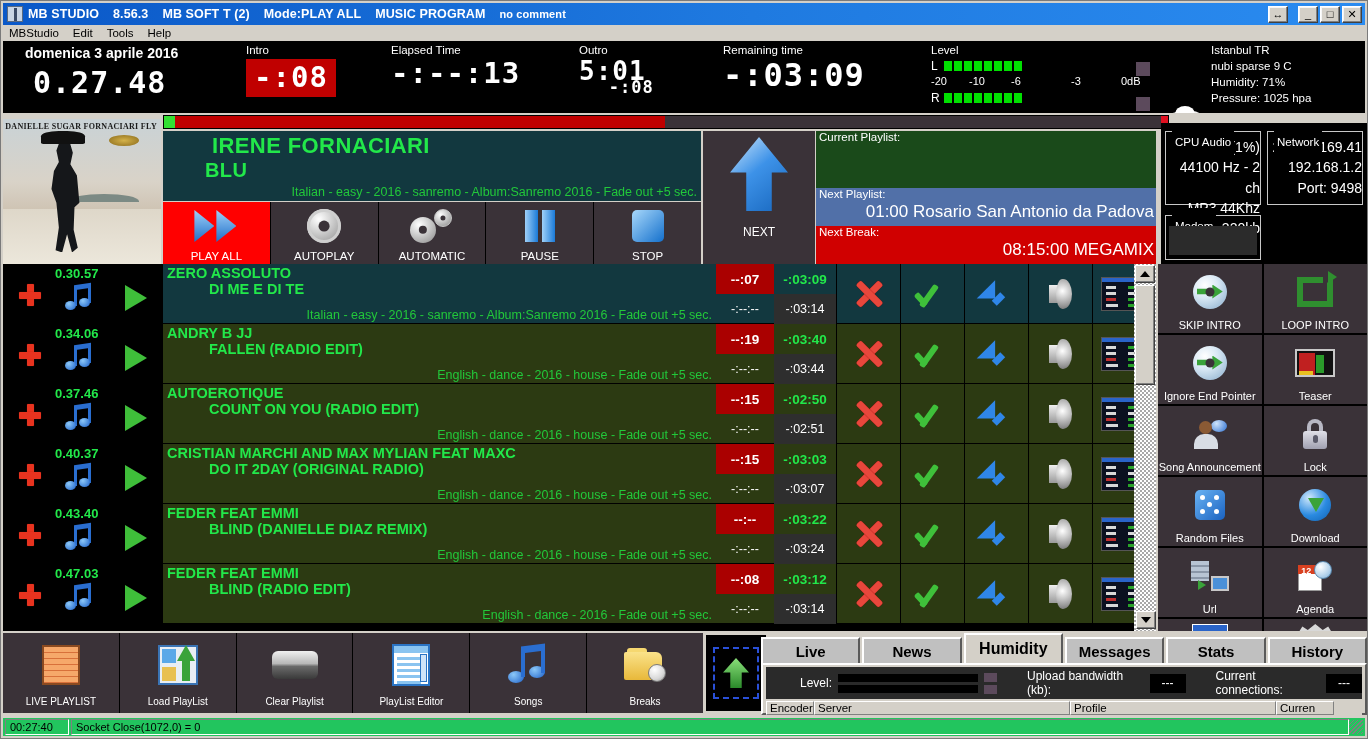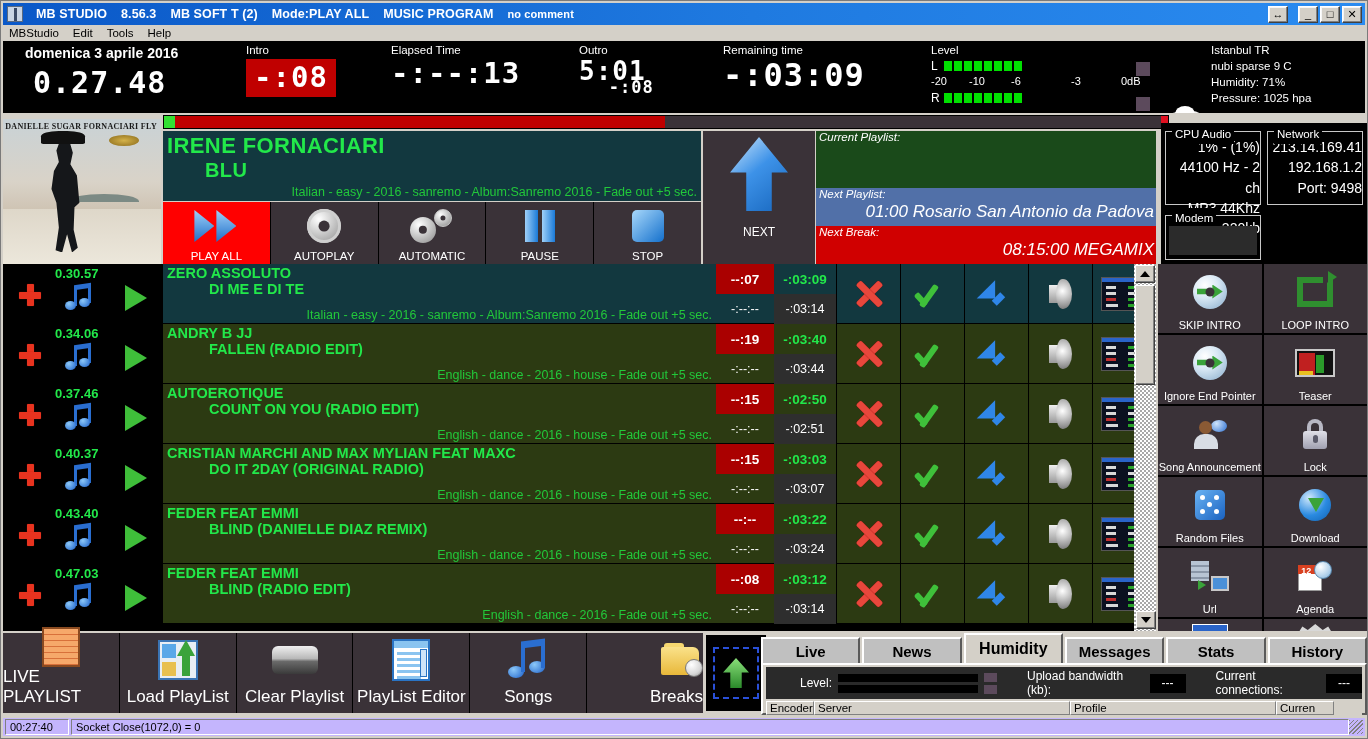--- a/index.html
+++ b/index.html
@@ -26,21 +26,21 @@
     width: 16px; height: 16px; margin-right: 5px;
     background: #c8d4e4; position: relative; flex: none;
     border: 1px solid #5a6a80;
   }
   .tb-icon::after {
     content:""; position:absolute; left:6px; top:1px; width:3px; height:13px;
     background:#3a4a66;
   }
   .tb-title {
     color: #fff; font-size: 12.5px; font-weight: bold;
-    white-space: nowrap; letter-spacing: .1px; margin-left: 8px;
+    white-space: nowrap; letter-spacing: .1px;
   }
   .tb-title span { margin-right: 14px; }
   .tb-title .nc { font-size: 11px; }
   .tb-right { margin-left:auto; display:flex; align-items:center; gap:2px; padding-right:3px;}
   .tb-btn {
     width: 20px; height: 17px; background: #d4d0c8;
     border: 1px solid #fff; border-right-color:#404040; border-bottom-color:#404040;
     box-shadow: inset -1px -1px 0 #808080, inset 1px 1px 0 #f5f5f5;
     display:flex; align-items:center; justify-content:center;
     font-size: 11px; color:#000; font-family:"Liberation Sans",sans-serif;
@@ -138,21 +138,21 @@
     font-family:"Liberation Serif",serif; font-size:8px; font-weight:bold; letter-spacing:.3px;}
   .aa-bee { position:absolute; right:22px; top:16px; width:30px; height:11px;
     background: radial-gradient(#d4b24a,#8a6a1a); border-radius:50%; }
 
   
   .nowplaying {
     position:absolute; left:162px; top:130px; width:538px; height:70px;
     background:#12383f; overflow:hidden;
   }
   .np-artist { color:#22e84a; font-size:22px; font-weight:bold; padding:2px 0 0 4px;
-    font-family:"Liberation Sans",sans-serif; letter-spacing:.4px;}
+    font-family:"Liberation Sans",sans-serif; letter-spacing:.4px;margin-left:45px;}
   .np-title { color:#22e84a; font-size:20px; font-weight:bold; padding-left:42px; letter-spacing:.4px;}
   .np-meta { color:#22c83a; font-size:12.5px; text-align:right; padding-right:4px; margin-top:3px;}
 
   
   .transport { position:absolute; left:162px; top:201px; width:538px; height:62px; display:flex; }
   .tbtn { flex:1; background:#3a3238; border-right:1px solid #000;
     display:flex; flex-direction:column; align-items:center; justify-content:flex-end;
     padding-bottom:2px; position:relative; }
   .tbtn.playall { background:#ff0000; }
   .tbtn .tl { font-size:11.5px; color:#fff; }
@@ -179,32 +179,32 @@
   
   .nextbtn { position:absolute; left:702px; top:130px; width:112px; height:133px;
     background:#3a3238; display:flex; flex-direction:column; align-items:center; }
   .uparrow { width:58px; height:74px; margin-top:6px;
     background: linear-gradient(140deg,#cfe8fb,#3d92e8 45%,#1766bd);
     clip-path: polygon(50% 0, 100% 48%, 72% 48%, 72% 100%, 28% 100%, 28% 48%, 0 48%);
     border-radius:2px;}
   .nextbtn .tl { color:#fff; font-size:12px; margin-top:14px; }
 
   
-  .pl-panels { position:absolute; left:815px; top:130px; width:340px; height:133px;font-style:italic;}
+  .pl-panels { position:absolute; left:815px; top:130px; width:340px; height:133px;}
   .pl-cur { position:absolute; left:0; top:0; width:100%; height:57px; background:#1a4a1a;}
   .pl-next { position:absolute; left:0; top:57px; width:100%; height:38px; background:#5170a8;}
   .pl-break { position:absolute; left:0; top:95px; width:100%; height:38px; background:#d00000;}
   .pl-cap { font-size:11.5px; color:#fff; padding:0 0 0 3px; }
   .pl-val { font-size:17px; color:#fff; text-align:right; padding-right:2px; margin-top:2px;}
 
   
   .gbwrap { position:absolute; left:1160px; top:122px; width:206px; height:141px; background:#000;}
   .gb { position:absolute; border:1px solid #c8c8c8; color:#fff; }
   .gb legend, .gb .cap {
-    position:absolute; top:-8px; left:6px; background:#000; padding:4px 3px;
+    position:absolute; top:-8px; left:6px; background:#000; padding:12px 3px;
     font-size:11.5px; color:#fff; }
   .gb .body { text-align:right; font-size:14px; padding-top:5px; line-height:1.45;}
   #gb-cpu { left:4px; top:8px; width:96px; height:74px; }
   #gb-net { left:106px; top:8px; width:96px; height:74px; }
   #gb-modem { left:4px; top:92px; width:96px; height:45px; }
   #gb-mem { left:106px; top:92px; width:96px; height:45px; }
   .modem-inner { position:absolute; left:3px; top:10px; right:3px; bottom:4px; background:#2b2b2b;}
 
   
   .playlist { position:absolute; left:2px; top:263px; width:1153px; height:367px;
@@ -345,21 +345,21 @@
     background: radial-gradient(circle at 35% 30%, #fff, #bcd8ee 55%, #7fb0d8); border:1px solid #5a8ab0;}
   .ic-partial { width:36px; height:8px; background:#2a64c8; border:1px solid #fff;}
   .ic-crown { width:34px;height:10px; background:#d8d8d8;
     clip-path: polygon(0 100%,12% 35%,28% 70%,50% 10%,72% 70%,88% 35%,100% 100%);}
 
   
   .bottombar { position:absolute; left:2px; top:632px; width:700px; height:80px;
     background:#3a3238; display:flex; }
   .bbtn { flex:1; border-right:1px solid #000; display:flex; flex-direction:column;
     align-items:center; justify-content:flex-end; padding-bottom:6px; }
-  .bbtn .tl { color:#fff; font-size:17px; }
+  .bbtn .tl { color:#fff; font-size:10px; }
   .bbtn .gfx { flex:1; display:flex; align-items:center; justify-content:center; }
   .ic-grid { width:38px;height:40px; background:#f08a4a; border:2px solid #8a4a20;
     background-image: repeating-linear-gradient(#f6a86a 0 5px, #d8703a 5px 6px),
                       repeating-linear-gradient(90deg,#00000000 0 5px, #b8561a 5px 6px);}
   .ic-loadpl { width:40px;height:40px; background:#e8eef4; border:2px solid #3a74b4; position:relative;}
   .ic-loadpl .g1 { position:absolute; left:2px; top:2px; width:14px;height:14px; background:#5aa8e8;}
   .ic-loadpl .g2 { position:absolute; left:2px; bottom:2px; width:14px;height:14px; background:#e8c050;}
   .ic-loadpl .ar { position:absolute; right:1px; top:-2px; width:0;height:0;
     border-left:9px solid transparent; border-right:9px solid transparent; border-bottom:16px solid #3aa33a;}
   .ic-loadpl .arb { position:absolute; right:6px; top:12px; width:8px;height:22px; background:#3aa33a;}
@@ -406,21 +406,21 @@
   .wc-sq { width:13px; height:9px; background:#5c4a5c; }
   .wc-val { background:#000; color:#fff; width:38px; height:19px; display:flex;
     align-items:center; justify-content:center; font-size:12px; }
   .wc-hdr { position:absolute; left:3px; top:36px; right:3px; height:14px;
     background:#d4d0c8; display:flex; font-size:11.5px; color:#000;}
   .wc-hdr div { border:1px solid #fff; border-right-color:#808080; border-bottom-color:#808080;
     padding-left:3px; overflow:hidden; }
 
   
   .statusbar { position:absolute; left:2px; bottom:2px; right:2px; height:18px;
-    background:#c4b5fd; display:flex; align-items:center; font-size:11px; color:#000; }
+    background:#22c55e; display:flex; align-items:center; font-size:11px; color:#000; }
   .sb-cell { height:16px; border:1px solid #808080; border-right-color:#fff; border-bottom-color:#fff;
     display:flex; align-items:center; padding:0 4px; margin-left:2px;}
   .sb-grip { margin-left:auto; width:14px; height:14px; margin-right:2px;
     background: repeating-linear-gradient(135deg,#808080 0 1px, transparent 1px 3px);}
 </style>
 </head>
 <body>
 
 <div id="app">
 
@@ -1171,21 +1171,21 @@
         <div class="ic-songs">
             <i class="a"></i>
             <i class="b"></i>
             <b class="s1"></b>
             <b class="s2"></b>
             <b class="bm"></b>
           </div>
       </div>
       <div class="tl">Songs</div>
     </div>
-    <div class="bbtn" style="border-right:none;align-items:flex-end;">
+    <div class="bbtn" style="border-right:none;">
       <div class="gfx">
         <div class="ic-breaks">
             <div class="f2"></div>
             <div class="f1"></div>
             <div class="clk"></div>
           </div>
       </div>
       <div class="tl">Breaks</div>
     </div>
   </div>

